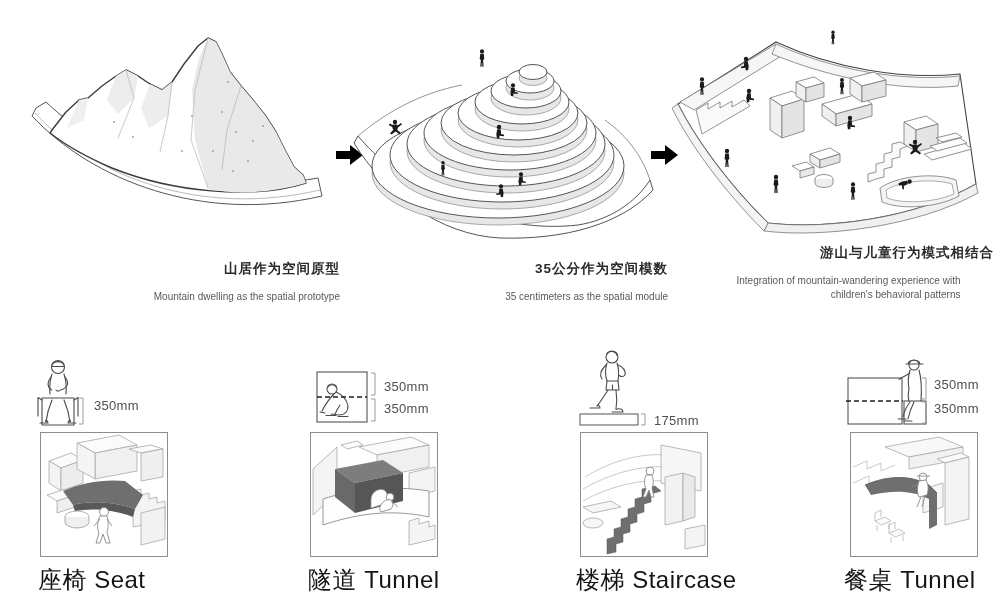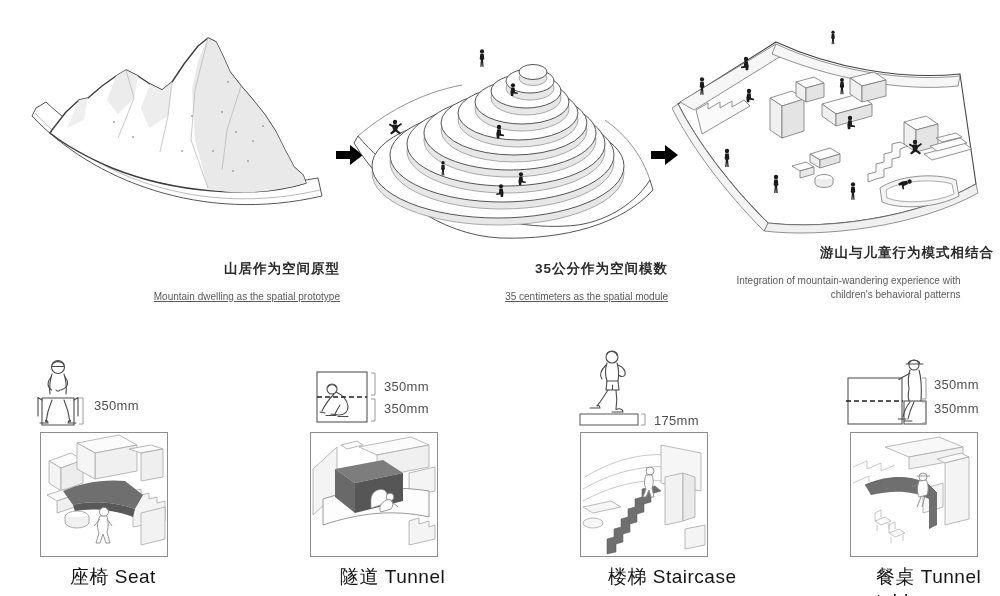--- a/index.html
+++ b/index.html
@@ -2,24 +2,24 @@
 <html><head>
 <meta charset="utf-8">
 <style>
   * { margin:0; padding:0; box-sizing:border-box; }
   html,body { background:#fff; }
   body { font-family:"Liberation Sans","DejaVu Sans",sans-serif; }
   .page { position:relative; width:1000px; height:596px; background:#fff; overflow:hidden; }
   .abs { position:absolute; }
   .caption { position:absolute; text-align:right; }
   .caption .zh { font-size:13.5px; font-weight:600; color:#2b2b2b; letter-spacing:1px; }
-  .caption .en { font-size:10px; color:#5a5a5a; margin-top:12px; line-height:1.35;text-decoration:underline; }
+  .caption .en { font-size:10px; color:#5a5a5a; margin-top:12px; line-height:1.35; }
   .caption .en-wrap { width:245px; margin:12px auto 15px; font-size:10px; color:#5a5a5a; line-height:1.35; }
   .dim-label { position:absolute; font-size:13px; color:#4f4f4f; letter-spacing:0.3px; }
-  .module-label { position:absolute; font-size:19px; color:#151515; letter-spacing:0.5px;margin-left:32px; }
+  .module-label { position:absolute; font-size:24px; color:#151515; letter-spacing:0.5px; }
   .panel { position:absolute; width:128px; height:125px; border:1px solid #8d8d8d; background:#fff; }
   svg { display:block; }
   .lineart { stroke:#4a4a4a; stroke-width:1.1; fill:none; stroke-linecap:round; stroke-linejoin:round; }
   .bracket { stroke:#9a9a9a; stroke-width:1; fill:none; }
   .dash { stroke:#1f1f1f; stroke-width:1.6; fill:none; stroke-dasharray:5 3; }
 </style>
 </head>
 <body>
 
 <div class="page">

